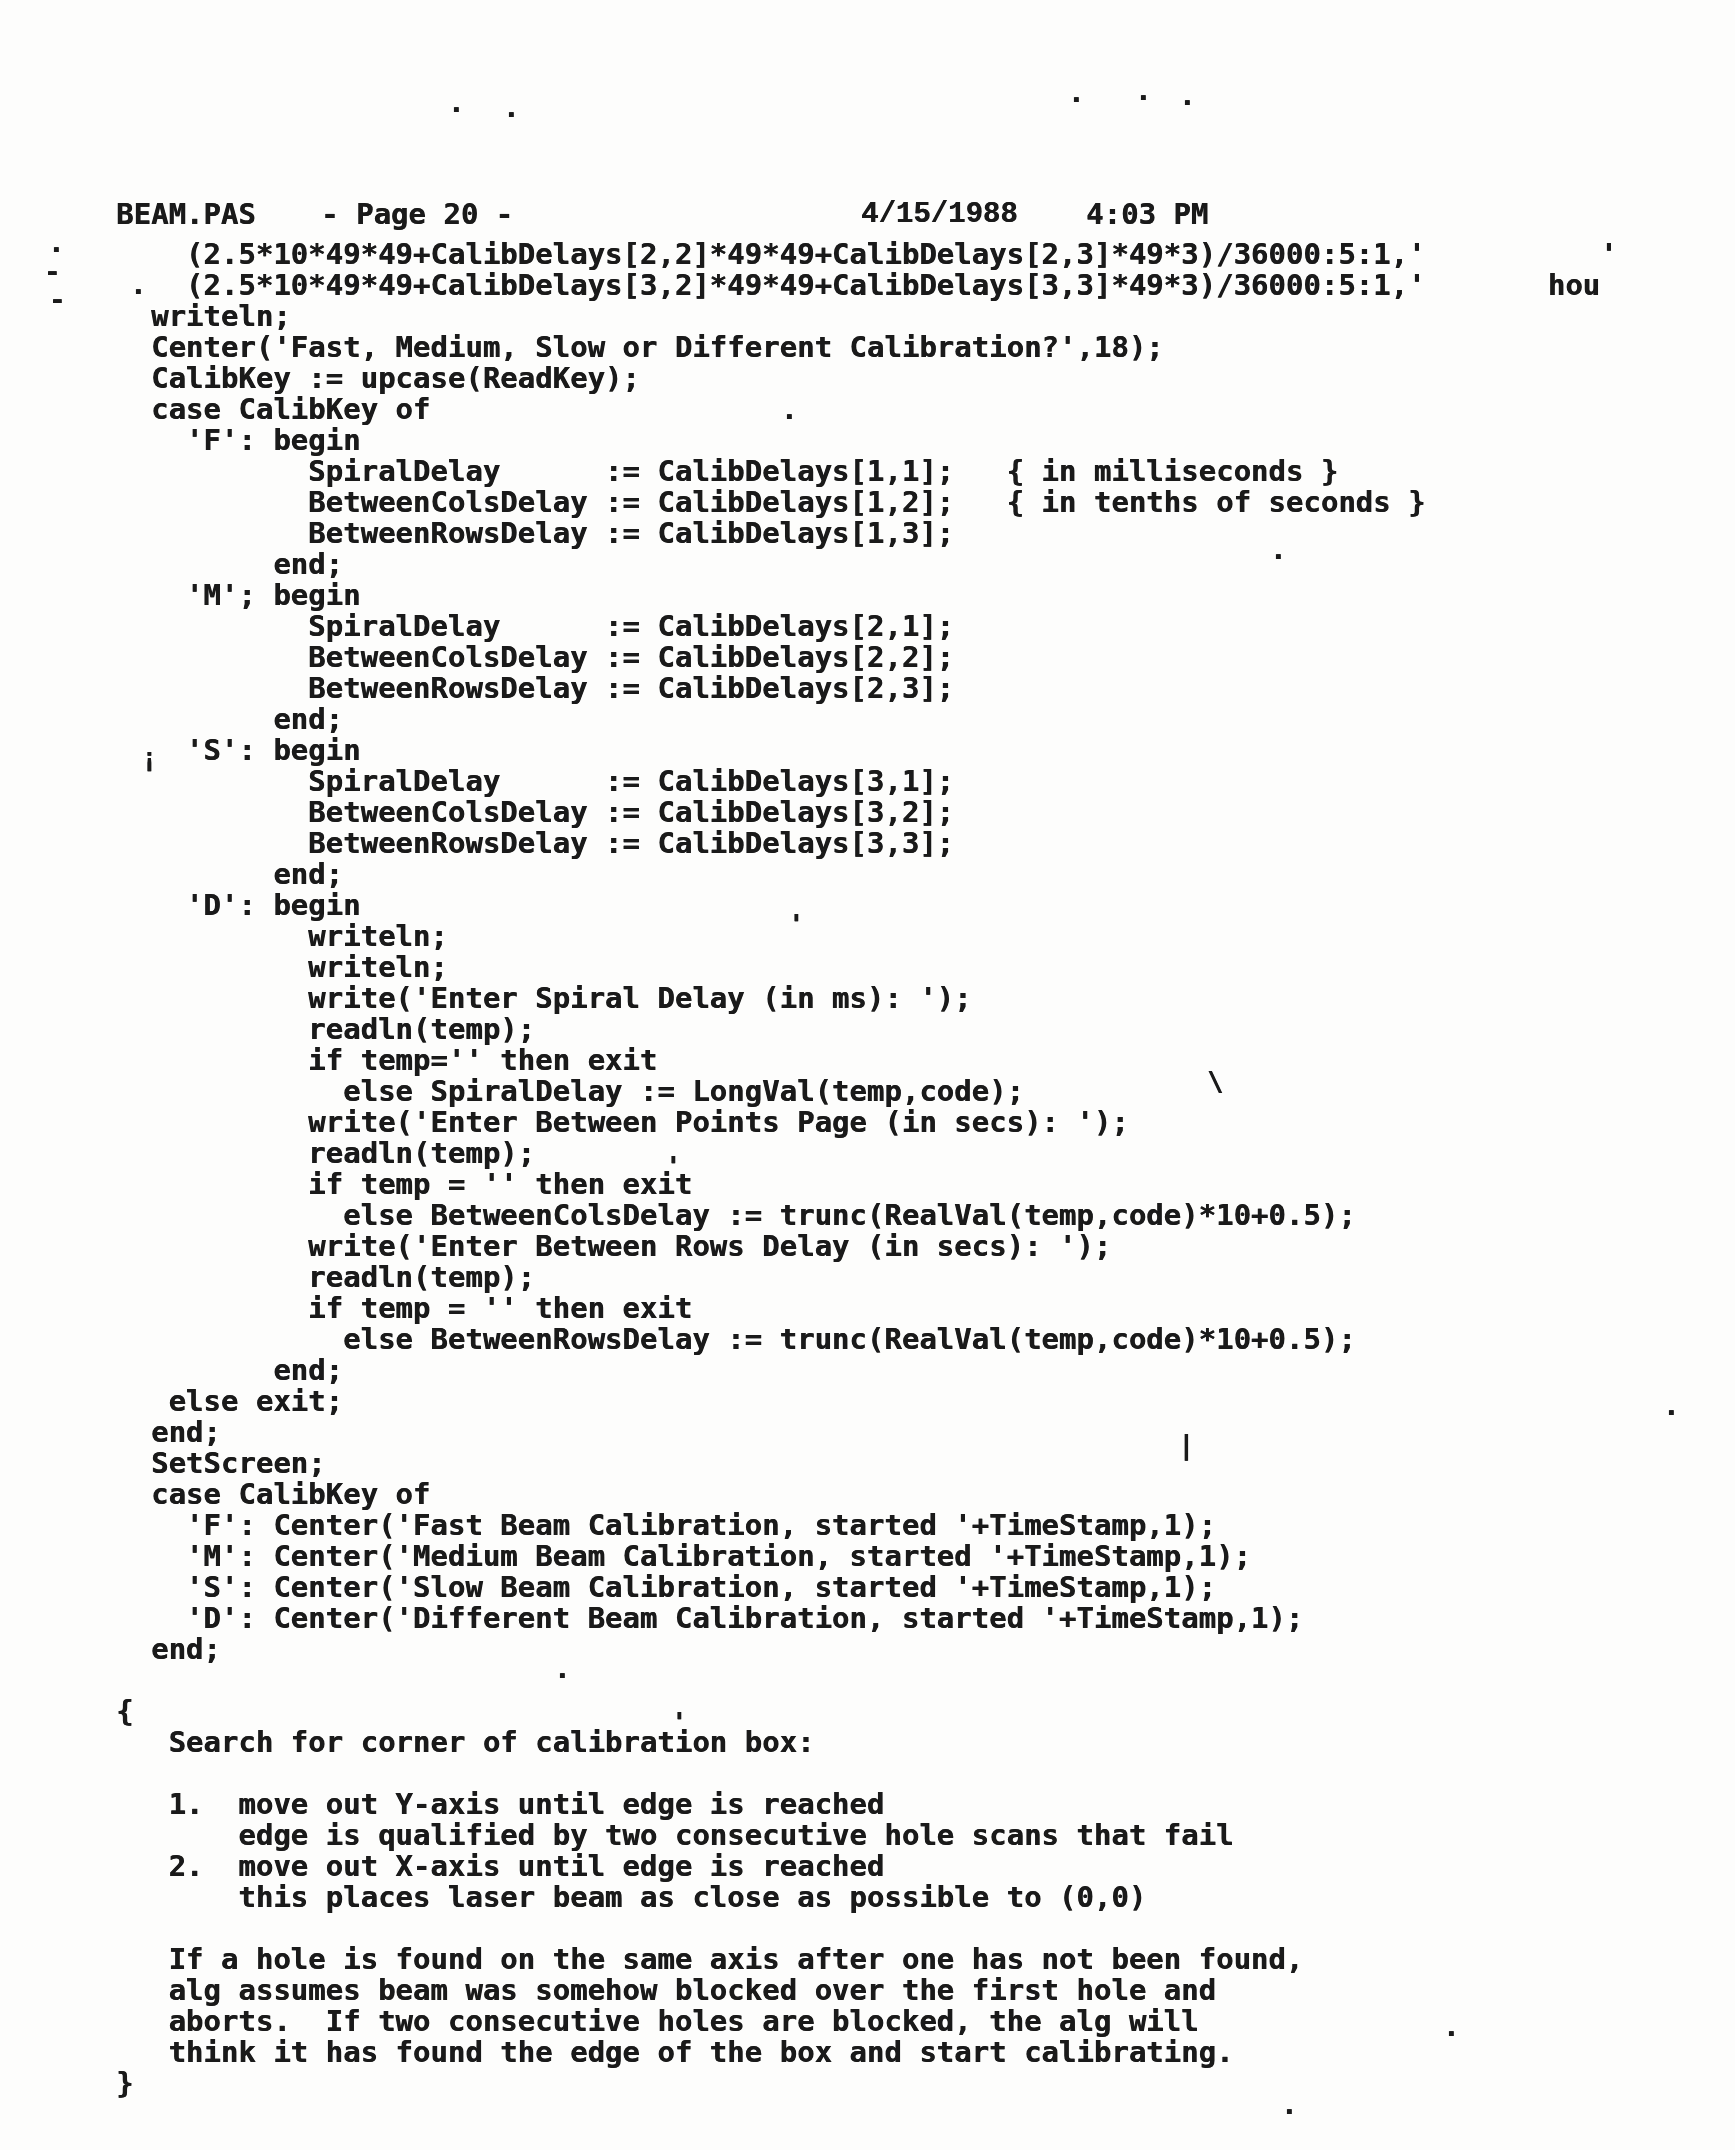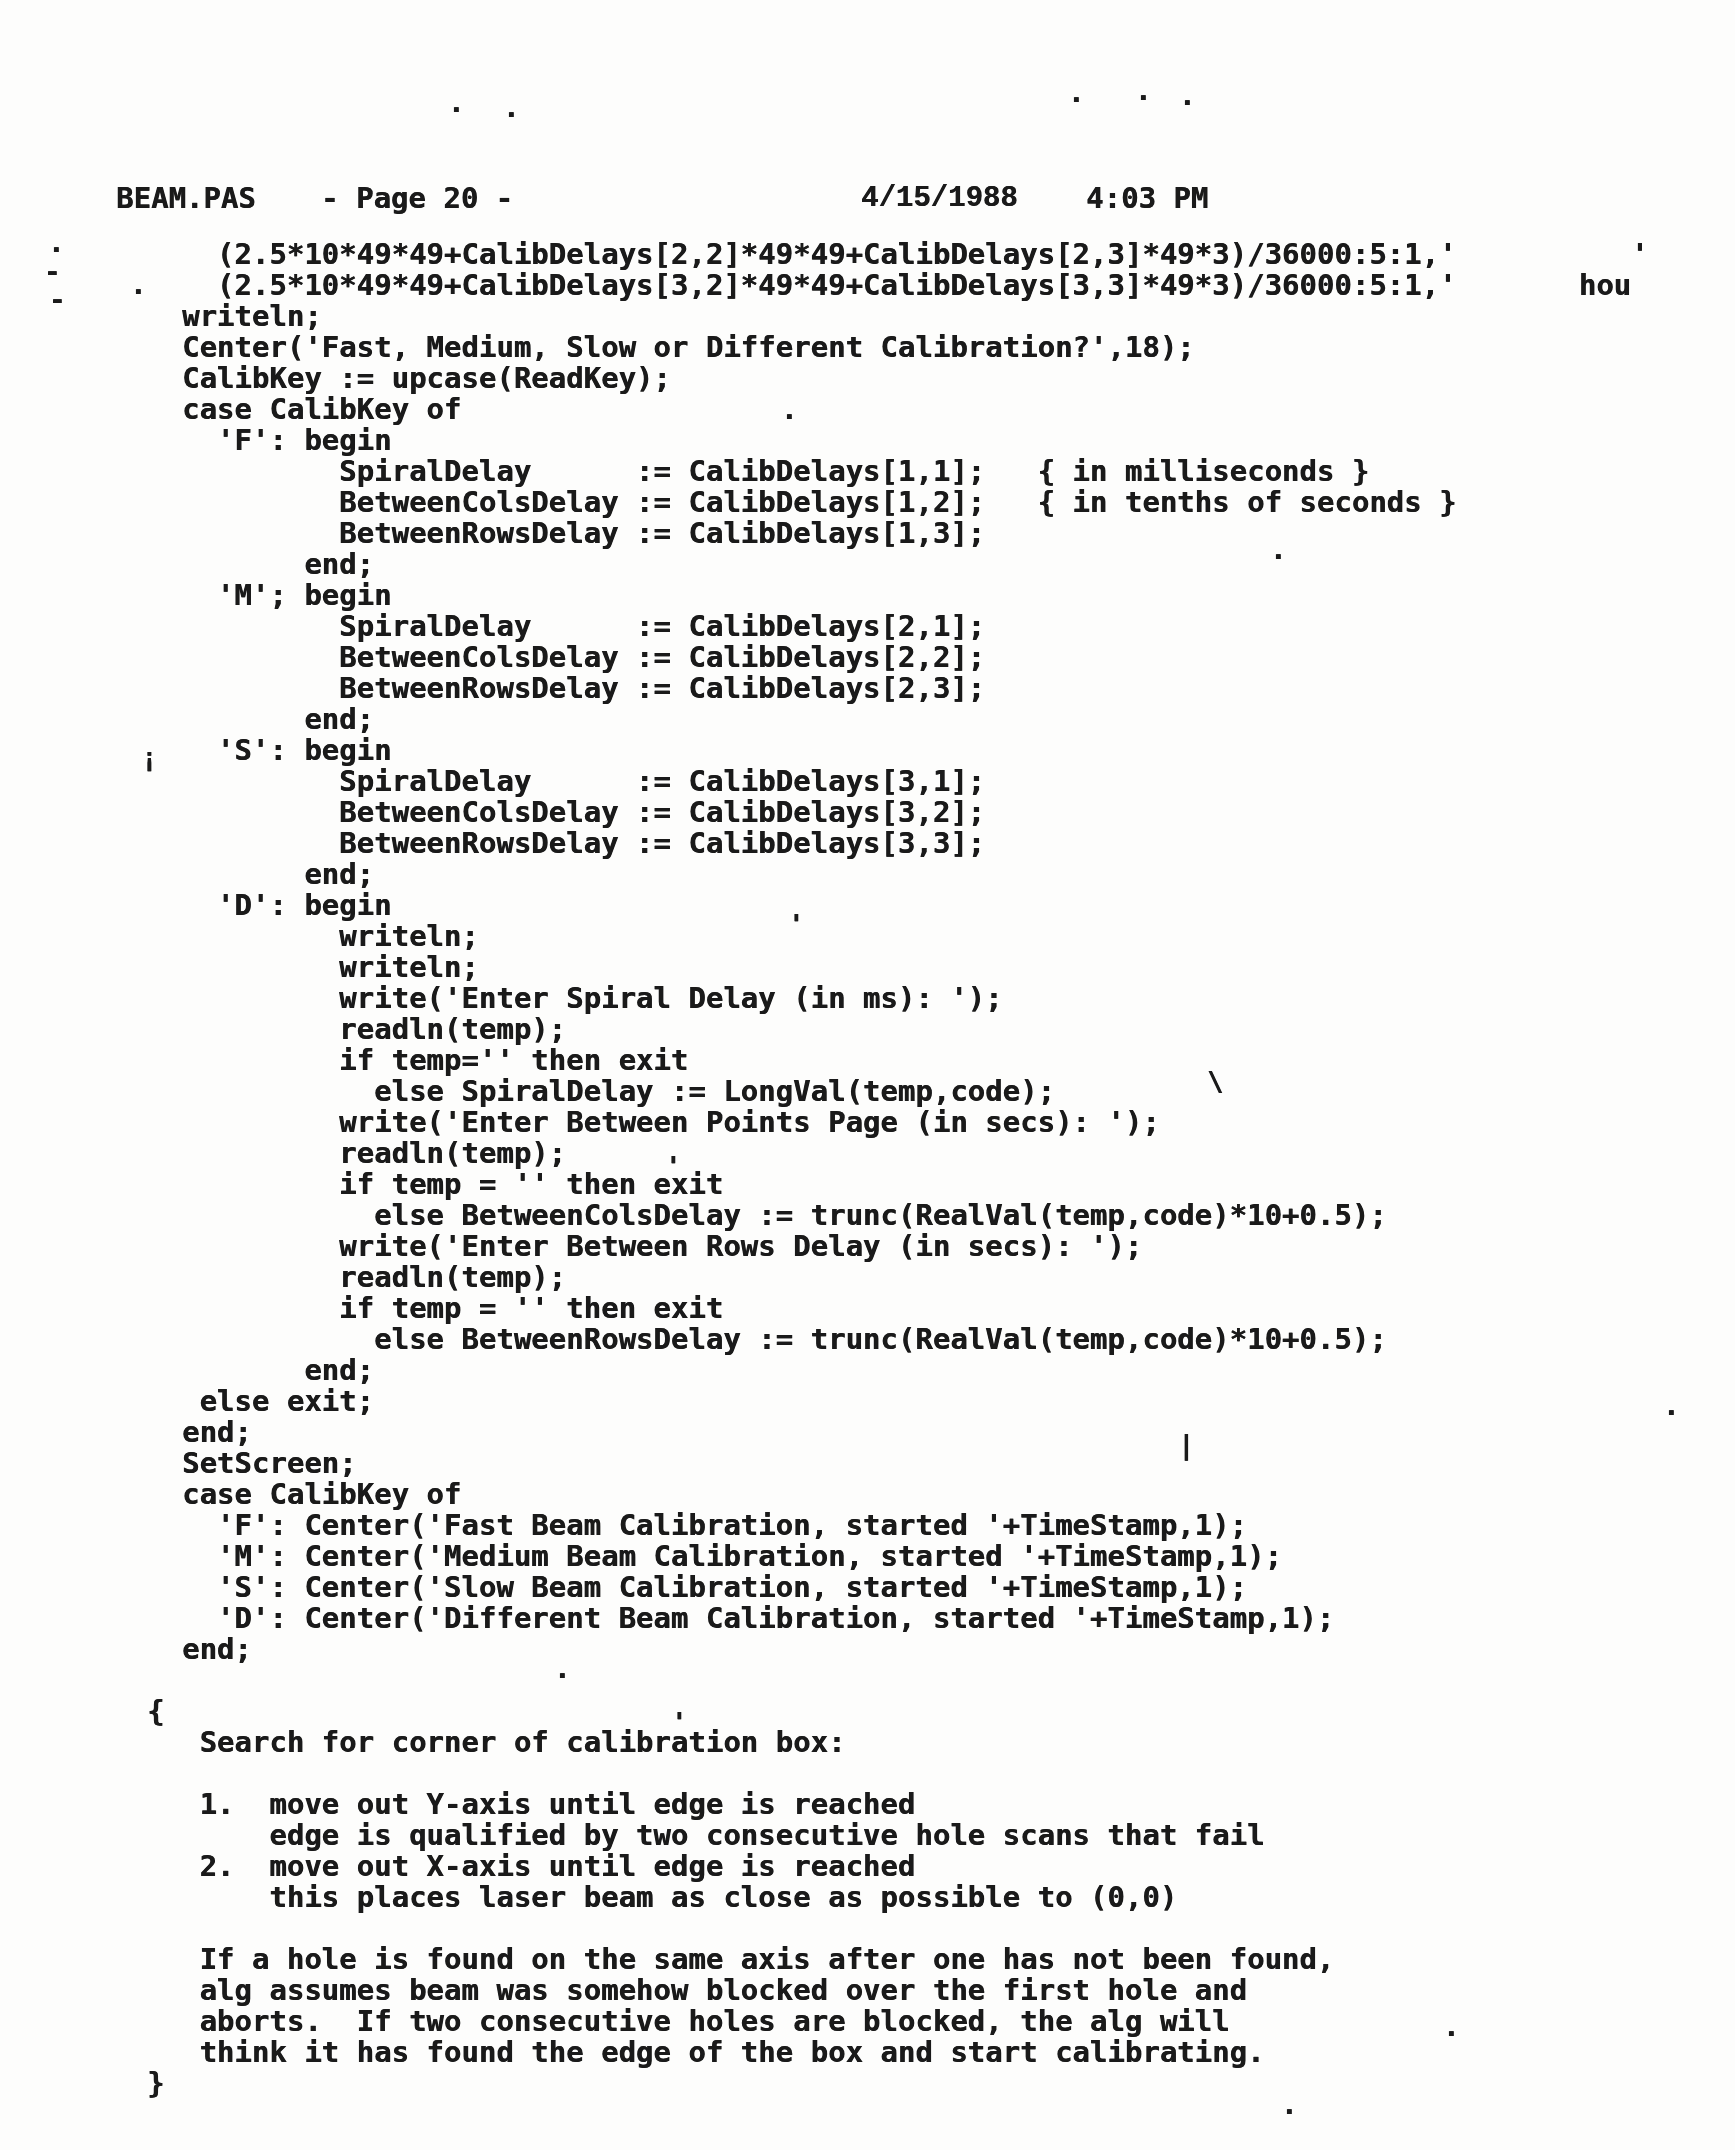--- a/index.html
+++ b/index.html
@@ -6,32 +6,31 @@
   .paper{
     position:relative;
     width:1735px;height:2151px;
     background:var(--paper,#fdfdfc);
     overflow:hidden;
     font-family:"DejaVu Sans Mono","Liberation Mono",monospace;
     font-weight:bold;
     color:var(--ink,#1a1a1a);
   }
   .hdr{
-    position:absolute;top:182px;left:0;height:33px;width:100%;
+    position:absolute;top:198px;left:0;height:33px;width:100%;
     font-size:29px;line-height:33px;
   }
   .hdr span{position:absolute;white-space:pre;text-shadow:0.5px 0 currentColor;}
   .hdr .h-file{left:116px;}
   .hdr .h-page{left:307px;margin-left:14px;}
   .hdr .h-date{left:861px;font-family:Liberation Mono, monospace;}
   .hdr .h-time{left:1086px;}
   .listing{
     position:absolute;left:116px;top:239px;right:0;
     font-size:29px;
-    margin-left:31px;
   }
   .line{
     white-space:pre;
     height:31px;
     line-height:31px;
     text-shadow:0.5px 0 currentColor;
   }
   .artifact{
     position:absolute;
     font-size:27px;line-height:27px;

